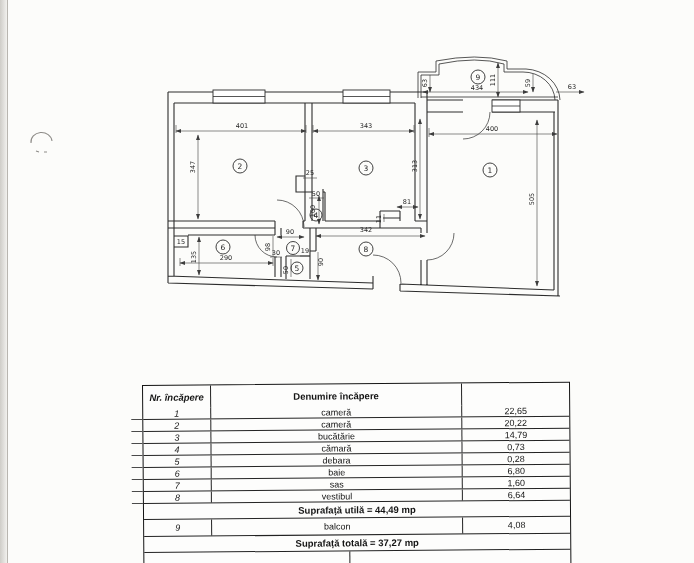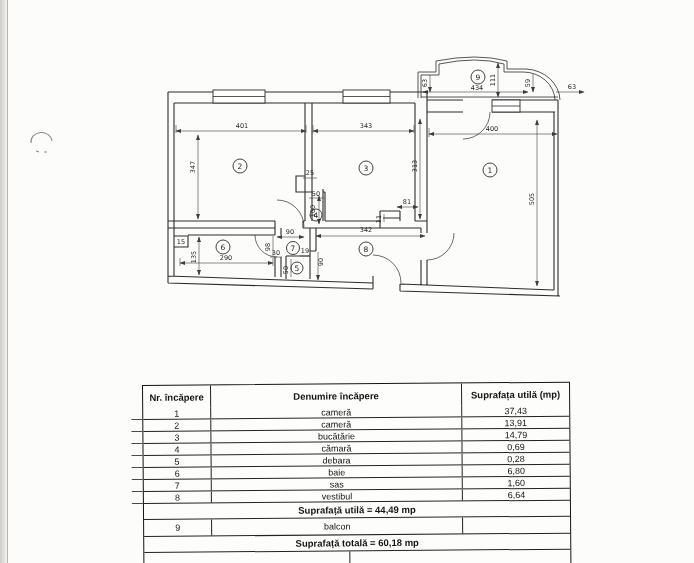--- a/index.html
+++ b/index.html
@@ -20,21 +20,21 @@
 
   
   .table-wrap{position:absolute;left:142px;top:385px;width:426px;
               border:1.6px solid #141414;background:#fdfdfc;
               transform:rotate(-0.45deg);transform-origin:0 0;
               font-family:"Liberation Sans",sans-serif;color:#141414;}
   .t-row{display:flex;align-items:center;border-top:1px solid #222;}
   .t-row:first-child{border-top:none;}
   .t-head{height:22px;font-weight:bold;font-size:9.5px;}
   .t-cell{text-align:center;overflow:hidden;white-space:nowrap;}
-  .c1{width:67px;align-self:stretch;display:flex;align-items:center;justify-content:center;}
+  .c1{width:67px;align-self:stretch;display:flex;align-items:center;justify-content:center;font-style:italic;}
   .c2{width:250px;align-self:stretch;display:flex;align-items:center;justify-content:center;
       border-left:1.2px solid #222;border-right:1.2px solid #222;}
   .c3{flex:1;align-self:stretch;display:flex;align-items:center;justify-content:center;}
   .t-body .t-row{height:11px;font-size:9px;position:relative;}
   .t-body .t-row::before{content:"";position:absolute;left:-12px;bottom:-1px;width:11px;
       border-bottom:1px solid #4a4a4a;}
   .t-span{height:15px;font-weight:bold;font-size:9.5px;justify-content:center;}
   .t-balc{height:16px;font-size:9px;}
   .t-partial{height:24px;}
   .t-partial .half{width:205px;height:100%;border-right:1.2px solid #222;}
@@ -205,42 +205,41 @@
           <circle class="rc" cx="478" cy="77" r="7"></circle>
         <text class="room" x="478" y="80">9</text>
         </g>
     </g>
   </svg>
 
   <div class="table-wrap">
     <div class="t-row t-head">
       <div class="t-cell c1">Nr. încăpere</div>
       <div class="t-cell c2">Denumire încăpere</div>
-      <div class="t-cell c3">Suprafața utilă (mp)</div>
     </div>
     <div class="t-body">
         <div class="t-row">
           <div class="t-cell c1">1</div>
           <div class="t-cell c2">cameră</div>
-          <div class="t-cell c3">37,43</div>
+          <div class="t-cell c3">22,65</div>
         </div>
         <div class="t-row">
           <div class="t-cell c1">2</div>
           <div class="t-cell c2">cameră</div>
-          <div class="t-cell c3">13,91</div>
+          <div class="t-cell c3">20,22</div>
         </div>
         <div class="t-row">
           <div class="t-cell c1">3</div>
           <div class="t-cell c2">bucătărie</div>
           <div class="t-cell c3">14,79</div>
         </div>
         <div class="t-row">
           <div class="t-cell c1">4</div>
           <div class="t-cell c2">cămară</div>
-          <div class="t-cell c3">0,69</div>
+          <div class="t-cell c3">0,73</div>
         </div>
         <div class="t-row">
           <div class="t-cell c1">5</div>
           <div class="t-cell c2">debara</div>
           <div class="t-cell c3">0,28</div>
         </div>
         <div class="t-row">
           <div class="t-cell c1">6</div>
           <div class="t-cell c2">baie</div>
           <div class="t-cell c3">6,80</div>
@@ -255,21 +254,22 @@
           <div class="t-cell c2">vestibul</div>
           <div class="t-cell c3">6,64</div>
         </div>
       </div>
     <div class="t-row t-span">
       <div class="t-cell">Suprafață utilă = 44,49 mp</div>
     </div>
     <div class="t-row t-balc">
       <div class="t-cell c1">9</div>
       <div class="t-cell c2">balcon</div>
+      <div class="t-cell c3">4,08</div>
     </div>
     <div class="t-row t-span">
-      <div class="t-cell">Suprafață totală = 60,18 mp</div>
+      <div class="t-cell">Suprafață totală = 37,27 mp</div>
     </div>
     <div class="t-row t-partial">
       <div class="half"></div>
     </div>
   </div>
 </div>
 
 </body></html>

